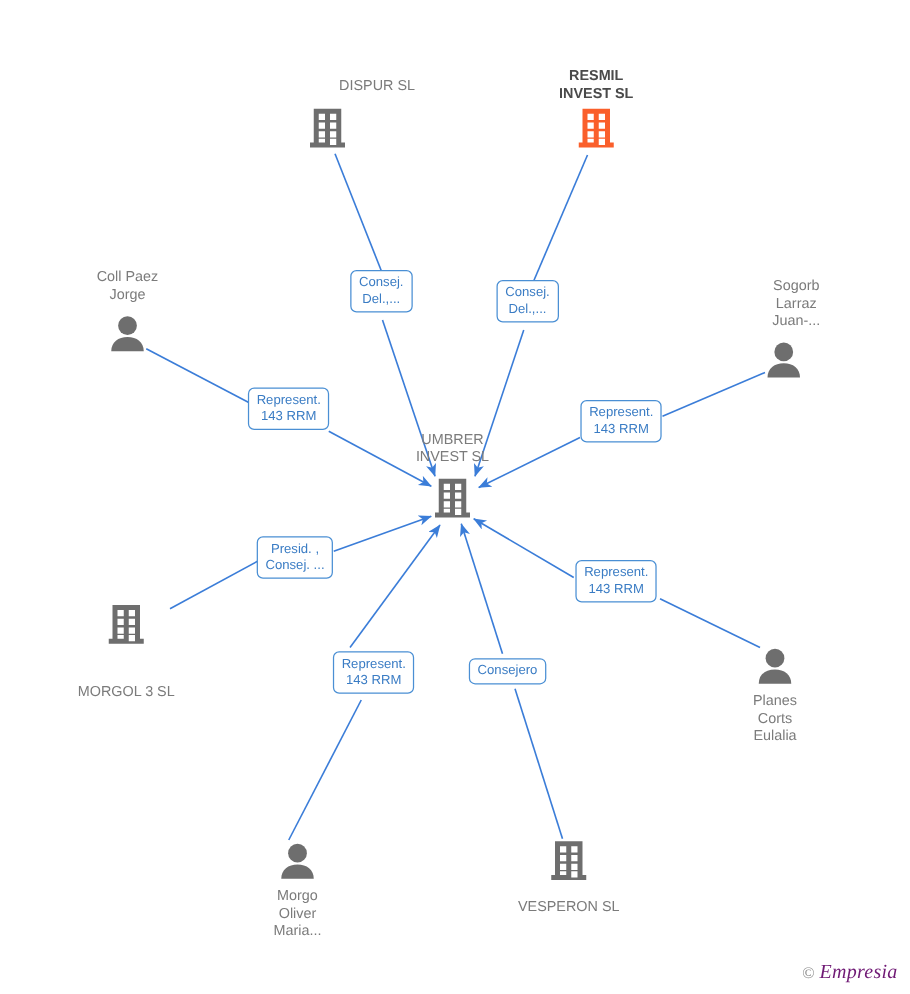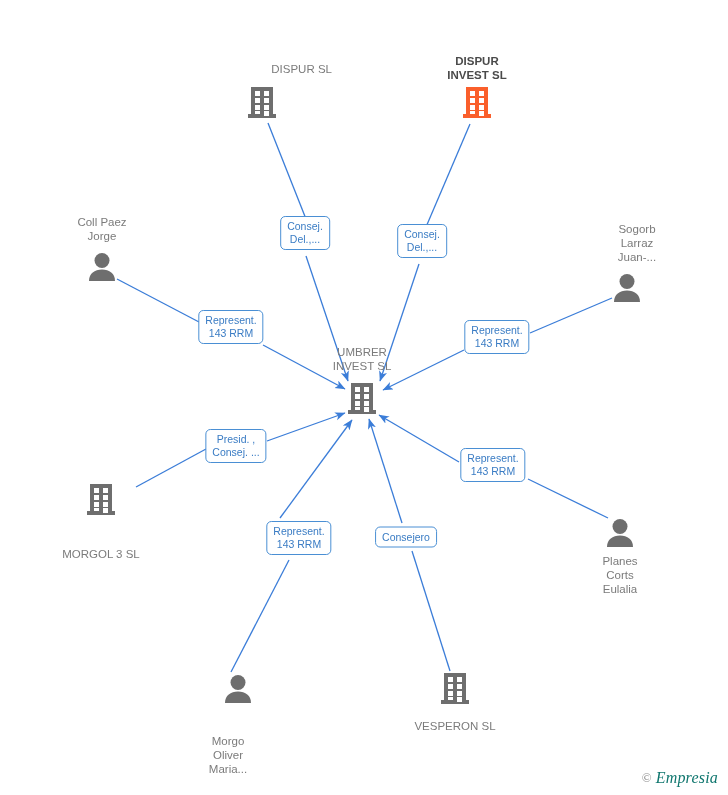--- a/index.html
+++ b/index.html
@@ -36,21 +36,21 @@
     white-space:pre-line;
     font-family:"Liberation Sans", sans-serif;
     box-sizing:border-box;
   }
   .watermark{
     position:absolute;right:10px;bottom:8px;
     display:flex;align-items:center;gap:4px;
   }
   .wm-c{color:#8d8d8d;font-size:13px;font-family:"Liberation Serif", serif;}
   .wm-text{
-    color:#0f766e;font-size:16px;
+    color:#701a75;font-size:16px;
     font-family:"Liberation Serif", serif;
     font-style:italic;letter-spacing:.2px;
   }
 </style>
 </head>
 <body>
 
 <svg id="graph" xmlns="http://www.w3.org/2000/svg">
   <defs>
     <marker id="arrow" markerWidth="9" markerHeight="9" refX="7.6" refY="3.2" orient="auto" markerUnits="strokeWidth">
@@ -155,34 +155,34 @@
           <rect x="16" y="18" width="5" height="5"></rect>
           <rect x="16" y="24" width="5" height="5"></rect>
           <rect x="7" y="24" width="5" height="3"></rect>
         </g>
       </g>
     </g>
 </svg>
 
 <div id="label-layer">
     <div class="node-label" style="left: 192px; top: 62px; width: 140px; text-align: right;">DISPUR SL</div>
-    <div class="node-label focus" style="left: 407px; top: 54px; width: 140px;">DISPUR
+    <div class="node-label focus" style="left: 407px; top: 54px; width: 140px;">RESMIL
 INVEST SL</div>
     <div class="node-label" style="left: 32px; top: 215px; width: 140px;">Coll Paez
 Jorge</div>
     <div class="node-label" style="left: 567px; top: 222px; width: 140px;">Sogorb
 Larraz
 Juan-...</div>
     <div class="node-label" style="left: 292px; top: 345px; width: 140px; text-align: center;">UMBRER
 INVEST SL</div>
     <div class="node-label" style="left: 31px; top: 527px; width: 140px; margin-top: 20px;">MORGOL 3 SL</div>
     <div class="node-label" style="left: 550px; top: 554px; width: 140px;">Planes
 Corts
 Eulalia</div>
-    <div class="node-label" style="left: 158px; top: 710px; width: 140px; margin-top: 24px;">Morgo
+    <div class="node-label" style="left: 168px; top: 710px; width: 140px;">Morgo
 Oliver
 Maria...</div>
     <div class="node-label" style="left: 385px; top: 719px; width: 140px;">VESPERON SL</div>
   </div>
 <div id="edge-label-layer">
     <div class="edge-label" style="left: 305px; top: 233px; transform: translate(-50%, -50%);">Consej.
 Del.,...</div>
     <div class="edge-label" style="left: 422px; top: 241px; transform: translate(-50%, -50%);">Consej.
 Del.,...</div>
     <div class="edge-label" style="left: 231px; top: 327px; transform: translate(-50%, -50%);">Represent.

